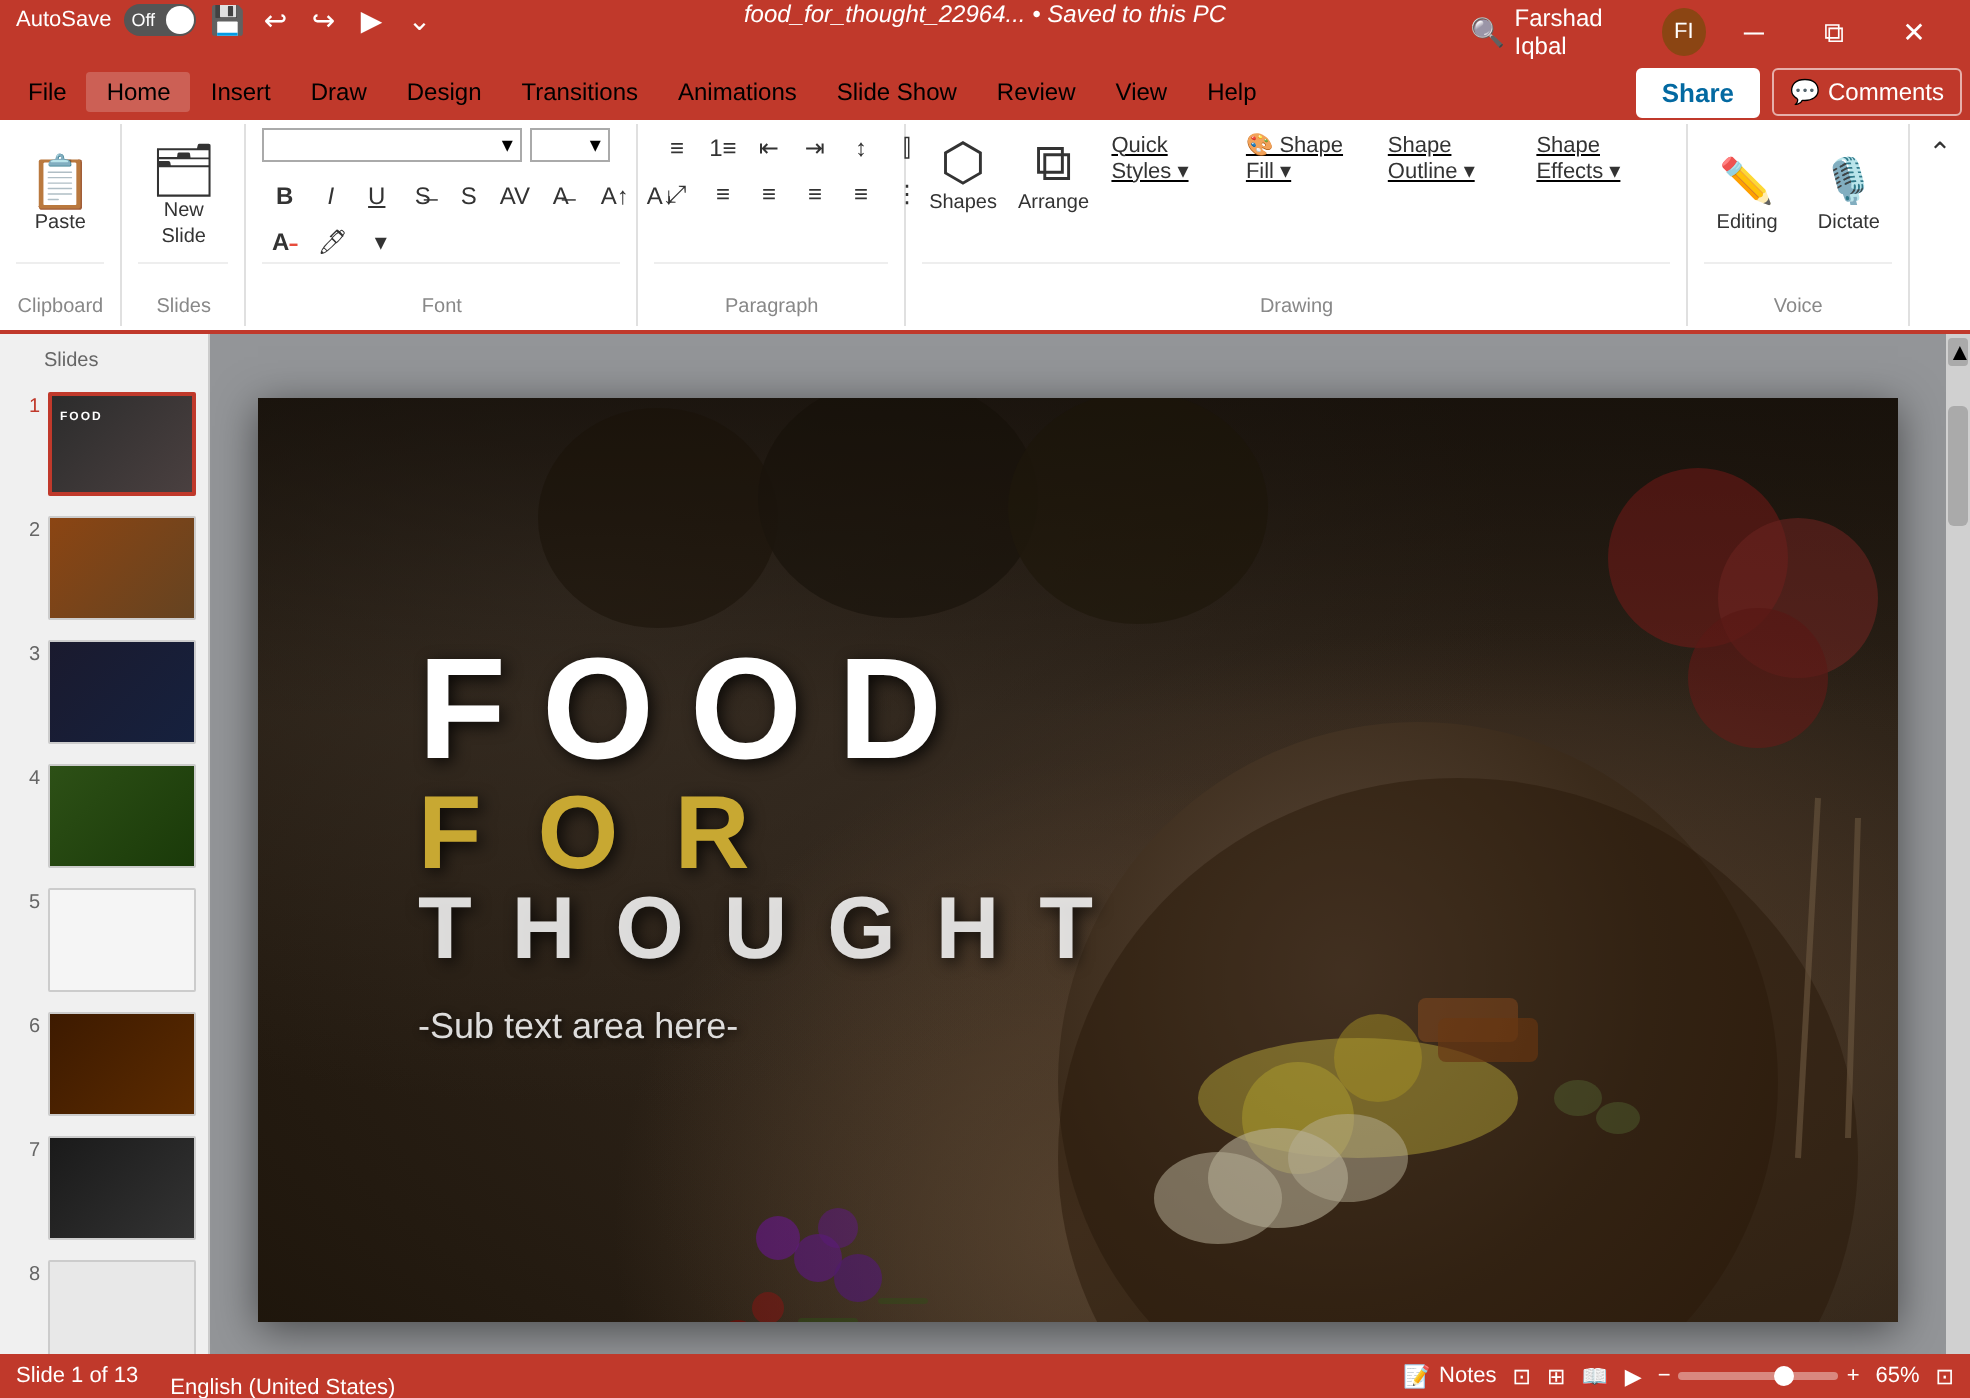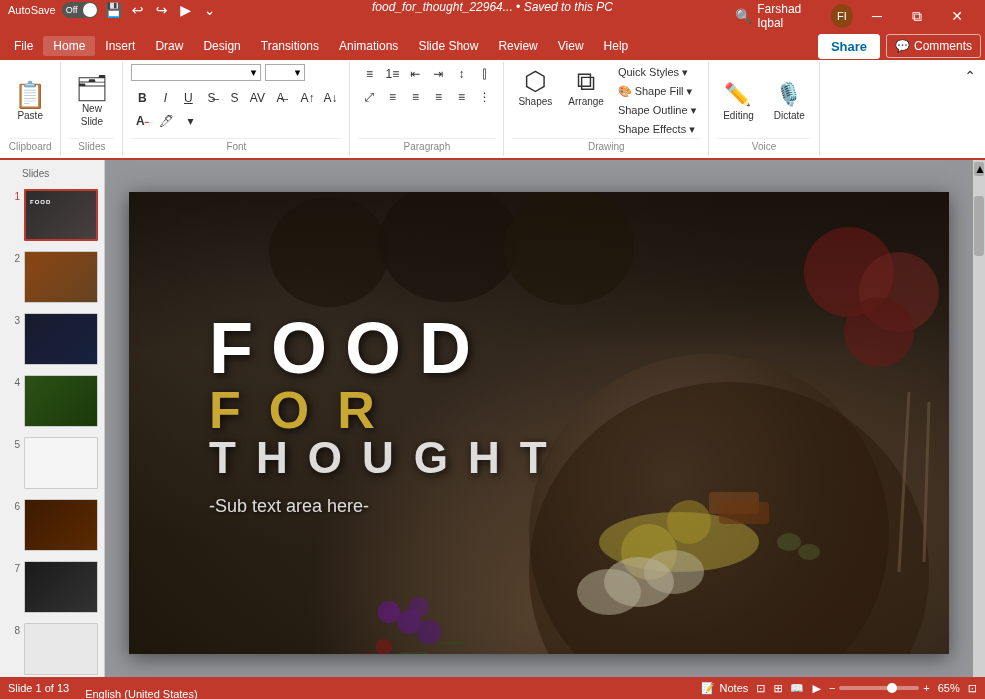--- a/index.html
+++ b/index.html
@@ -31,21 +31,21 @@
       flex: 2; text-align: center; font-size: 12px; color: white;
       white-space: nowrap; overflow: hidden; text-overflow: ellipsis; font-style: italic;
     }
     .title-bar-right { display: flex; align-items: center; gap: 4px; flex: 1; justify-content: flex-end; }
     .user-info { display: flex; align-items: center; gap: 6px; color: white; font-size: 12px; }
     .avatar { width: 24px; height: 24px; border-radius: 50%; background: #8B4513; display: flex; align-items: center; justify-content: center; font-size: 11px; color: white; }
     .window-controls { display: flex; gap: 0; }
     .win-btn { width: 40px; height: 32px; display: flex; align-items: center; justify-content: center; color: white; cursor: pointer; font-size: 14px; }
     .menu-item {
       padding: 3px 10px;
-      color: #ffffff;
+      color: #000000;
       font-size: 12px;
       cursor: pointer;
       border-radius: 2px;
     }
     .menu-item:hover, .menu-item.active { background: rgba(255,255,255,0.2); }
     .ribbon-group {
       display: flex;
       flex-direction: column;
       align-items: flex-start;
       border-right: 1px solid #e0e0e0;
@@ -318,21 +318,21 @@
       font-weight: 600;
     }
     .comments-btn-outline {
       background: transparent; color: white; border: 1px solid rgba(255,255,255,0.6);
       padding: 4px 8px; border-radius: 3px; font-size: 12px; cursor: pointer;
       display: flex; align-items: center; gap: 4px;
     }
 
     .section-label {
       font-size: 10px; color: #888; text-align: center; width: 100%;
-      padding-top: 2px; border-top: 1px solid #eee; margin-top: auto;
+      padding-top: 16px; border-top: 1px solid #eee; margin-top: auto;
     }
 
     .sub-group {
       display: flex;
       flex-direction: column;
       gap: 2px;
       padding: 2px 0;
     }
 
     
@@ -473,21 +473,21 @@
     <div class="ribbon-group" style="min-width: 140px;">
       <div style="display: flex; gap: 4px; align-items: flex-start; flex: 1;">
         <div class="r-btn large">
           <span class="icon">⬡</span>
           <span>Shapes</span>
         </div>
         <div class="r-btn large">
           <span class="icon">⧉</span>
           <span>Arrange</span>
         </div>
-        <div style="display: flex; flex-direction: column; gap: 2px;">
+        <div style="display: flex; gap: 2px; text-decoration: underline;">
           <div class="r-btn-small">Quick Styles ▾</div>
           <div class="r-btn-small">🎨 Shape Fill ▾</div>
           <div class="r-btn-small">Shape Outline ▾</div>
           <div class="r-btn-small">Shape Effects ▾</div>
         </div>
       </div>
       <div class="section-label">Drawing</div>
     </div>
 
     <div class="ribbon-group">

